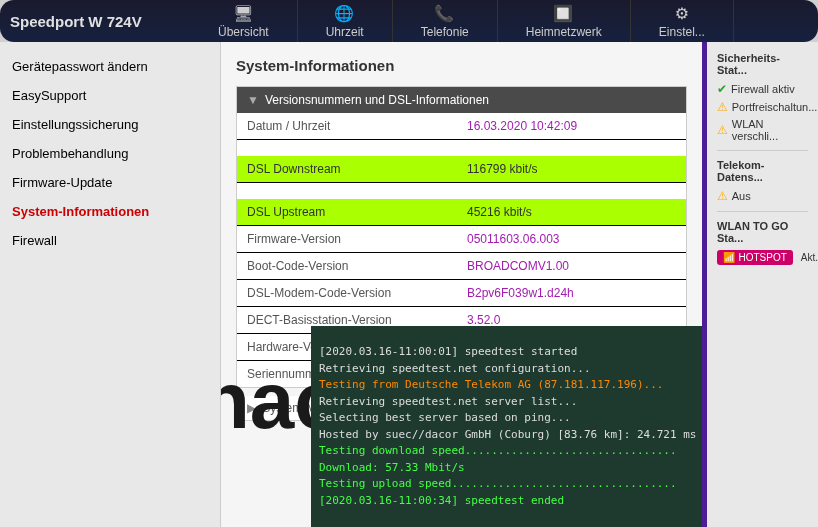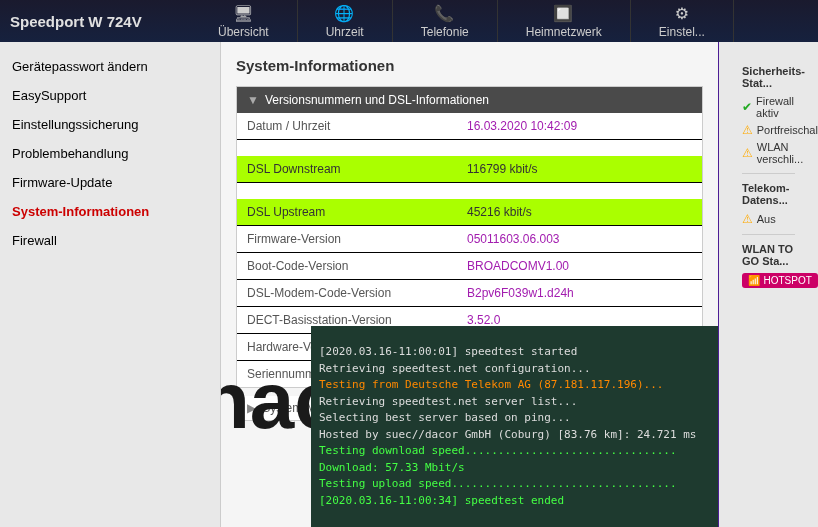--- a/index.html
+++ b/index.html
@@ -6,20 +6,21 @@
     body { font-family: Arial, sans-serif; font-size: 13px; background: #d0d0d0; width: 818px; height: 527px; overflow: hidden; }
 
     
     .header {
       background: linear-gradient(to bottom, #1a1a2e, #16213e);
       height: 42px;
       display: flex;
       align-items: center;
       padding: 0 10px;
       color: white;
+      border-radius: 14px;
     }
     .header-logo {
       font-size: 15px;
       font-weight: bold;
       color: #e0e0e0;
       margin-right: 20px;
       min-width: 160px;
     }
     .nav-tabs {
       display: flex;
@@ -139,24 +140,24 @@
       left: -20px;
       font-size: 80px;
       font-weight: bold;
       color: #1a1a1a;
       z-index: 5;
       pointer-events: none;
     }
 
     
     .right-panel {
-      width: 100px;
+      width: 116px;
       background: #e8e8e8;
-      padding: 23px;
-      border-left: 1px solid #4c1d95;
+      padding: 10px;
+      border-left: 5px solid #4c1d95;
       flex-shrink: 0;
       font-size: 11px;
     }
     .right-section-title {
       font-weight: bold;
       color: #333;
       margin-bottom: 6px;
       font-size: 11px;
     }
     .right-item {

